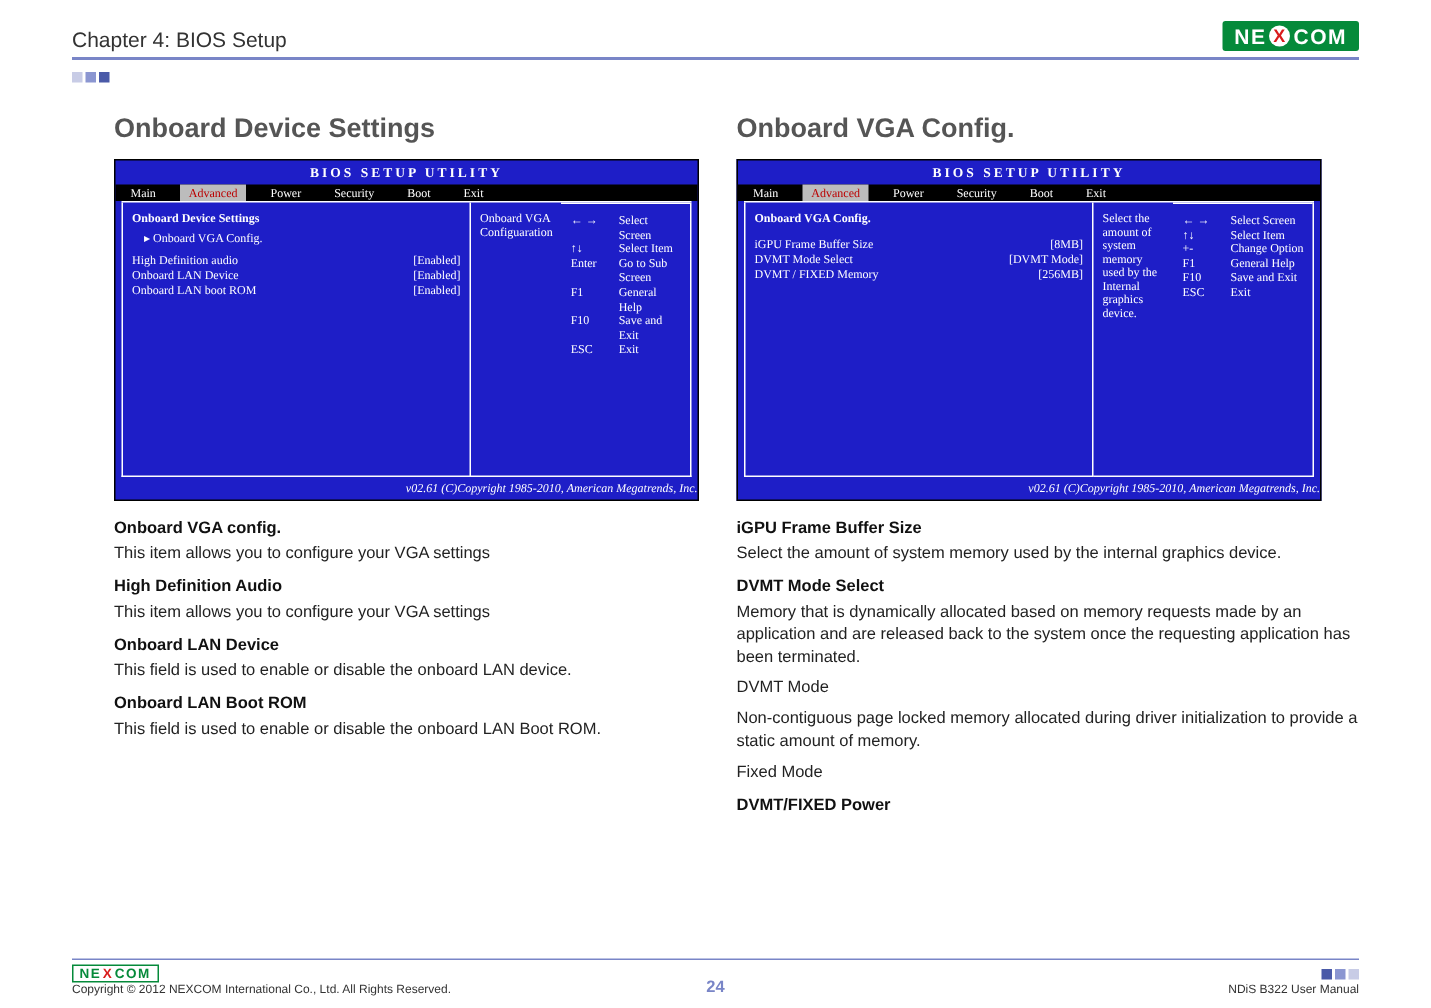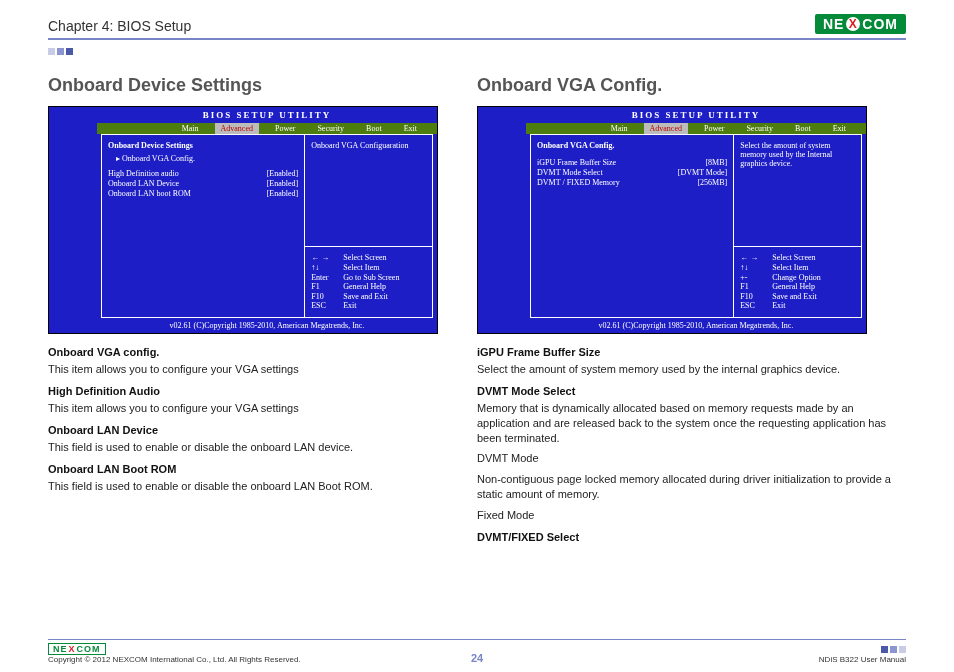--- a/index.html
+++ b/index.html
@@ -35,54 +35,53 @@
     align-items: center;
     gap: 2px;
   }
   .logo .x { color: #d91c1c; background:#fff; border-radius:50%; width:14px; height:14px; display:inline-flex; align-items:center; justify-content:center; font-size:12px; line-height:1; }
   .accent-squares { display:flex; gap:2px; margin-top:2px; margin-bottom:20px; }
   .sq { width:7px; height:7px; }
   .sq1 { background:#c8cce6; }
   .sq2 { background:#8b96d1; }
   .sq3 { background:#4a5aa8; }
 
-  .columns { display:flex; flex:1; }
+  .columns { display:flex; flex:1;margin-left:28px; }
   .col { flex:1; min-width:0; }
   .col h1 { font-size:18px; font-weight:700; color:#555; margin-bottom:10px; }
 
   
   .bios {
     background:#1e1ec7;
     border:1px solid #000;
     width:390px;
     height:228px;
     font-family:"Times New Roman", serif;
     font-size:8px;
     color:#fff;
     display:flex;
     flex-direction:column;
     margin-bottom:12px;
-    padding-left:48px;
   }
   .bios-title { text-align:center; font-weight:700; padding:3px 0; font-size:9px; letter-spacing:2px; }
-  .bios-tabs { display:flex; background:#4d7c0f; padding:0 4px;justify-content:flex-end; }
+  .bios-tabs { display:flex; background:#000000; padding:0 4px; }
   .bios-tab { padding:1px 6px; color:#fff; margin-right:10px; font-size:8px; }
   .bios-tab.active { background:#bcbcbc; color:#b00; }
   .bios-body { flex:1; display:flex; border-top:1px solid #fff; margin:0 4px; gap:0; }
   .bios-left { flex:1.5; border:1px solid #fff; border-top:none; padding:6px 6px; }
-  .bios-right { flex:1; border:1px solid #fff; border-top:none; border-left:none; display:flex; flex-direction:column; }
+  .bios-right { flex:1; border:1px solid #fff; border-top:none; border-left:none; display:flex; flex-direction:row; }
   .bios-right-top { flex:1; padding:6px; color:#fff; }
   .bios-right-bot { border-top:1px solid #fff; padding:6px; line-height:1.2; }
   .bios-row { display:flex; justify-content:space-between; color:#fff; margin-bottom:1px; }
   .bios-row .lab { color:#fff; }
   .bios-row .val { color:#fff; }
   .bios-row.sel .lab, .bios-row.sel .val { color:#fff; }
   .bios-head { font-weight:700; color:#fff; margin-bottom:4px; }
   .bios-sub { padding-left:8px; }
-  .bios-footer { text-align:center; color:#fff; font-size:8px; padding:3px 0; }
+  .bios-footer { text-align:right; color:#fff; font-size:8px; padding:3px 0;font-style:italic; }
   .nav-line { display:flex; gap:6px; }
   .nav-key { min-width:26px; }
 
   
   .desc-h { font-size:11px; font-weight:700; margin-top:8px; margin-bottom:4px; color:#111; }
   .desc-p { font-size:11px; color:#222; line-height:1.35; margin-bottom:6px; }
 
   
   .page-footer {
     border-top:1px solid #7985c7;
@@ -258,21 +257,21 @@
       <div class="bios-footer">v02.61 (C)Copyright 1985-2010, American Megatrends, Inc.</div>
     </div>
 
     <div class="desc-h">iGPU Frame Buffer Size</div>
     <div class="desc-p">Select the amount of system memory used by the internal graphics device.</div>
     <div class="desc-h">DVMT Mode Select</div>
     <div class="desc-p">Memory that is dynamically allocated based on memory requests made by an application and are released back to the system once the requesting application has been terminated.</div>
     <div class="desc-p">DVMT Mode</div>
     <div class="desc-p">Non-contiguous page locked memory allocated during driver initialization to provide a static amount of memory.</div>
     <div class="desc-p">Fixed Mode</div>
-    <div class="desc-h">DVMT/FIXED Select</div>
+    <div class="desc-h">DVMT/FIXED Power</div>
   </div>
 </div>
 
 <div class="page-footer">
   <div>
     <div class="foot-logo">
       <span>NE</span>
       <span style="color:#d91c1c">X</span>
       <span>COM</span>
     </div>

